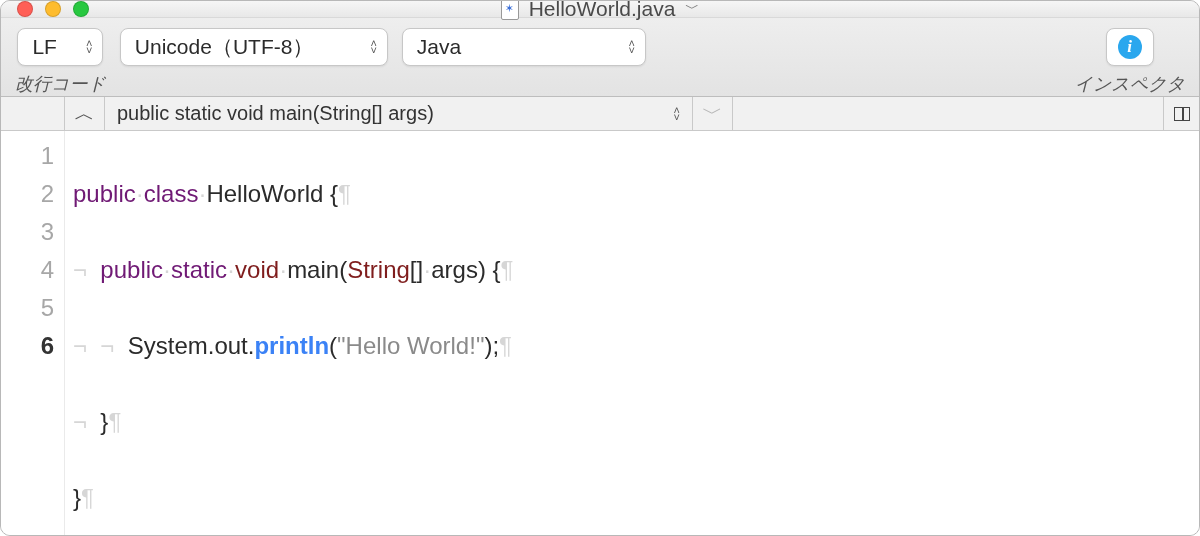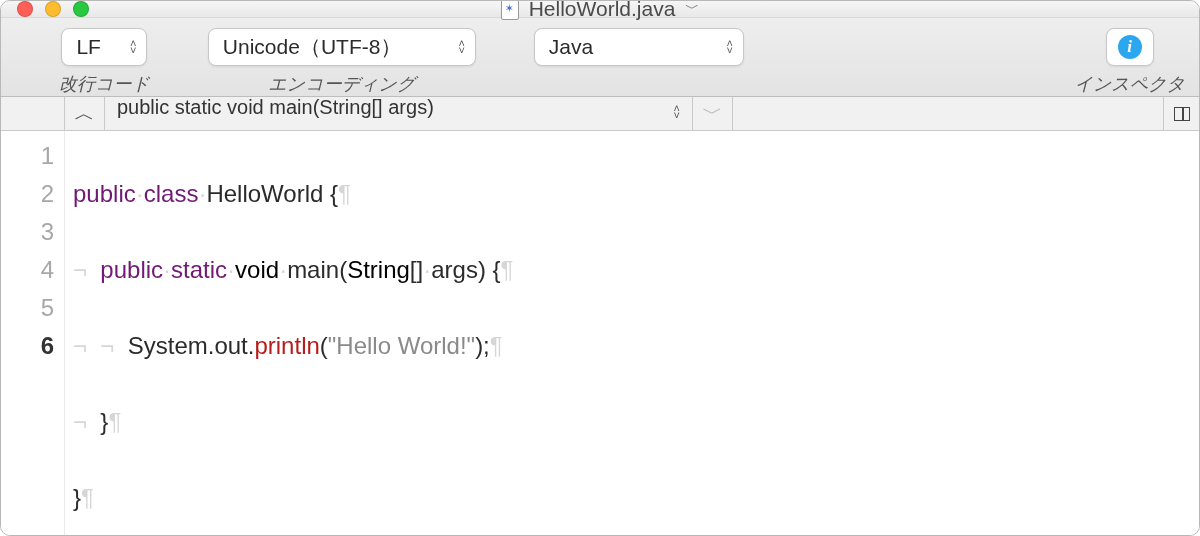--- a/index.html
+++ b/index.html
@@ -14,49 +14,49 @@
   .tl.yellow { background: #febc2e; }
   .tl.green { background: #28c840; }
   .title-center { position: absolute; left: 0; right: 0; display: flex; justify-content: center; align-items: center; gap: 10px; font-size: 21px; color: #4a4a4a; pointer-events: none; }
   .title-center .fname { pointer-events: auto; display: flex; align-items: center; gap: 10px; }
   .file-icon { width: 18px; height: 22px; background: #fff; border: 1px solid #999; border-radius: 2px; position: relative; }
   .file-icon::after { content: "✶"; color: #3b6fd8; font-size: 11px; position: absolute; left: 3px; top: 3px; }
   .chev { color: #7a7a7a; font-size: 14px; }
 
   
   .toolbar { height: 88px; display: flex; align-items: flex-start; padding: 10px 14px 0 14px; gap: 14px; background: linear-gradient(#eeeeee,#e3e3e3); border-bottom: 1px solid #bdbdbd; }
-  .tb-group { display: flex; flex-direction: column; align-items: center; gap: 6px; margin-left: 44px; }
+  .tb-group { display: flex; flex-direction: column; align-items: center; gap: 6px; }
   .tb-label { font-size: 18px; color: #555; font-style: italic; }
   .select { height: 38px; background: #fff; border: 1px solid #c7c7c7; border-radius: 8px; display: flex; align-items: center; padding: 0 10px 0 14px; font-size: 21px; color: #2b2b2b; box-shadow: 0 1px 0 rgba(255,255,255,.6) inset, 0 1px 2px rgba(0,0,0,.08); gap: 10px; }
   .stepper { display: flex; flex-direction: column; line-height: 7px; font-size: 11px; color: #555; margin-left: auto; }
   .spacer { flex: 1; }
   .info-btn { width: 48px; height: 38px; background: #fff; border: 1px solid #c7c7c7; border-radius: 8px; display: flex; align-items: center; justify-content: center; box-shadow: 0 1px 2px rgba(0,0,0,.08); }
   .info-i { width: 24px; height: 24px; border-radius: 50%; background: #2aa7ee; color: #fff; display: flex; align-items: center; justify-content: center; font-style: italic; font-family: Georgia, serif; font-size: 17px; font-weight: bold; }
 
   
   .navbar { height: 34px; background: #f1f1f1; border-bottom: 1px solid #c9c9c9; display: flex; align-items: stretch; font-size: 20px; color: #333; }
   .nav-gutter { width: 64px; border-right: 1px solid #c9c9c9; }
   .nav-up { width: 40px; display: flex; align-items: center; justify-content: center; border-right: 1px solid #c9c9c9; color: #555; }
-  .nav-symbol { flex: 0 0 588px; display: flex; align-items: flex-end; padding: 11px 12px; border-right: 1px solid #c9c9c9; gap: 8px; }
+  .nav-symbol { flex: 0 0 588px; display: flex; align-items: center; padding: 11px 12px; border-right: 1px solid #c9c9c9; gap: 8px; }
   .nav-symbol .stepper { margin-left: auto; }
   .nav-down { width: 40px; display: flex; align-items: center; justify-content: center; border-right: 1px solid #c9c9c9; color: #b6b6b6; }
   .nav-rest { flex: 1; }
   .nav-split { width: 36px; display: flex; align-items: center; justify-content: center; border-left: 1px solid #c9c9c9; }
   .split-icon { width: 16px; height: 14px; border: 1.5px solid #444; position: relative; }
   .split-icon::after { content: ""; position: absolute; left: 55%; top: 0; bottom: 0; width: 1.5px; background: #444; }
 
   
   .editor { flex: 1; display: flex; background: #fff; font-family: "Helvetica Neue", Arial, sans-serif; font-size: 24px; line-height: 38px; }
   .gutter { width: 64px; text-align: right; padding-right: 10px; color: #a7a7a7; border-right: 1px solid #eaeaea; padding-top: 6px; }
   .gutter div { height: 38px; }
   .gutter .current { color: #333; font-weight: 700; }
   .code { padding: 6px 0 0 8px; white-space: pre; color: #2b2b2b; }
   .kw { color: #701a75; }
-  .type { color: #000000; }
-  .method { color: #b91c1c; }
+  .type { color: #7f1d1d; }
+  .method { color: #3b82f6; font-weight: bold; }
   .str { color: #8a8a8a; }
   .invis { color: #d6d6d6; }
 </style>
 </head>
 <body>
 
 <div class="window">
 
   <div class="titlebar">
     <div class="traffic">
@@ -85,24 +85,23 @@
       <span class="tb-label">改行コード</span>
     </div>
     <div class="tb-group">
       <div class="select" style="width:268px">
         <span>Unicode（UTF-8）</span>
         <span class="stepper">
             <span>˄</span>
             <span>˅</span>
           </span>
       </div>
-      <span class="tb-label">エンコーディング</span>
     </div>
     <div class="tb-group">
-      <div class="select" style="width:210px">
+      <div class="select" style="width:244px">
         <span>Java</span>
         <span class="stepper">
             <span>˄</span>
             <span>˅</span>
           </span>
       </div>
     </div>
     <div class="spacer"></div>
     <div class="tb-group">
       <div class="info-btn">

